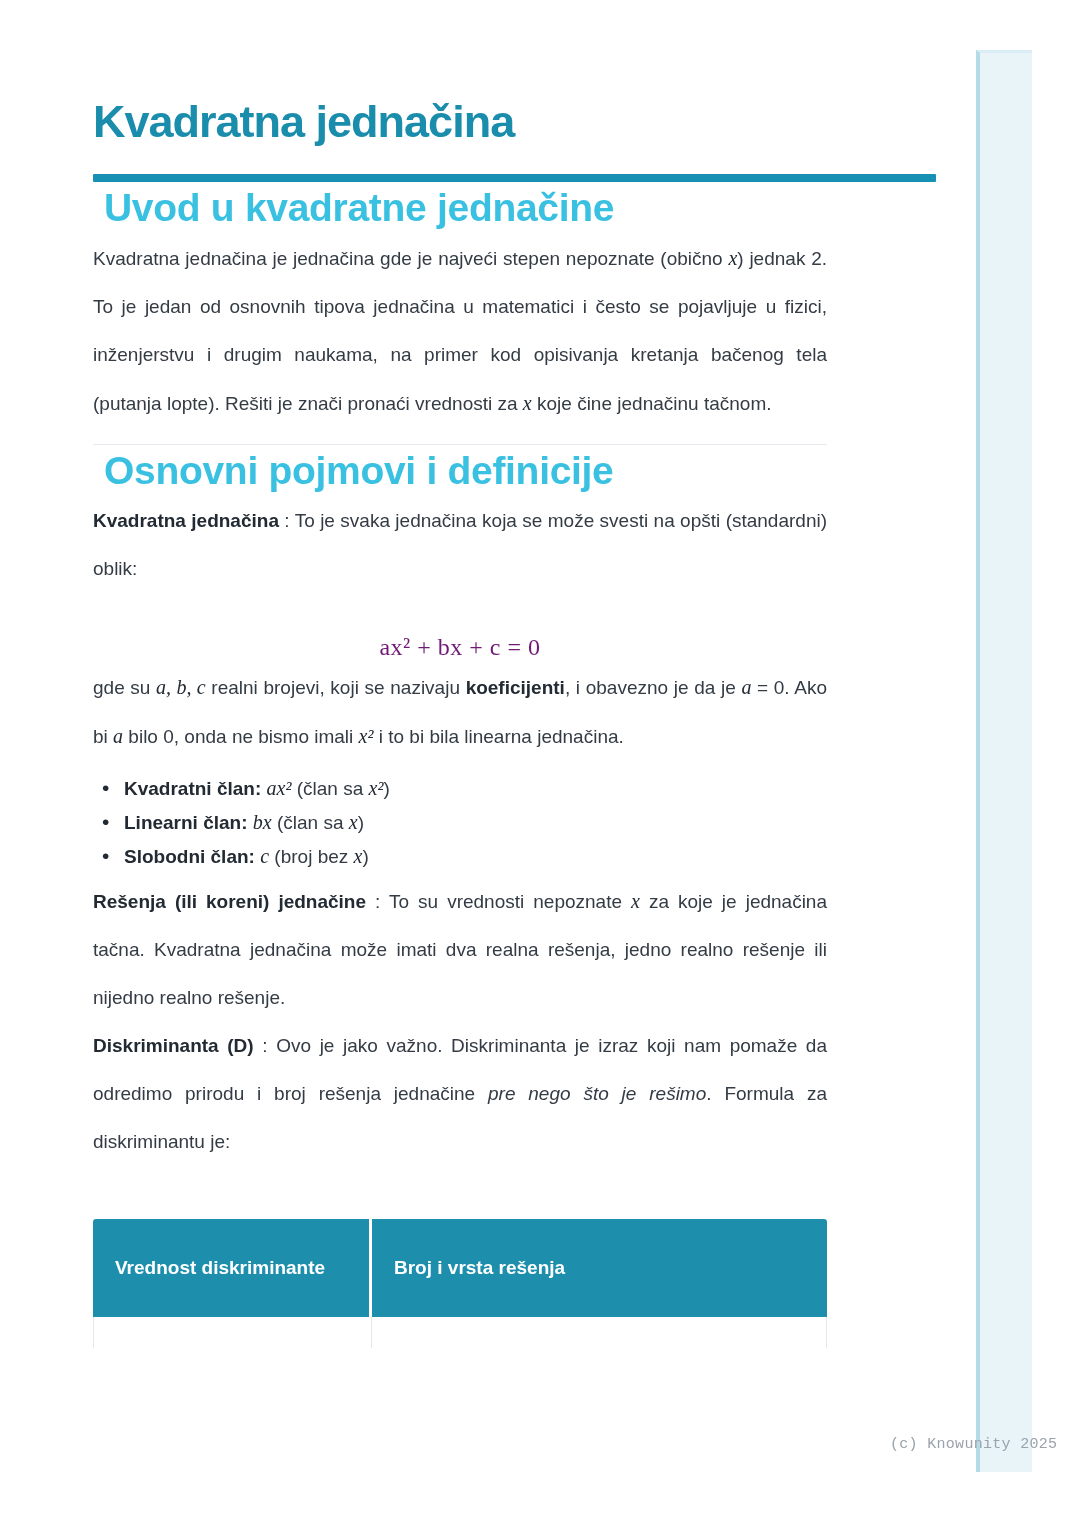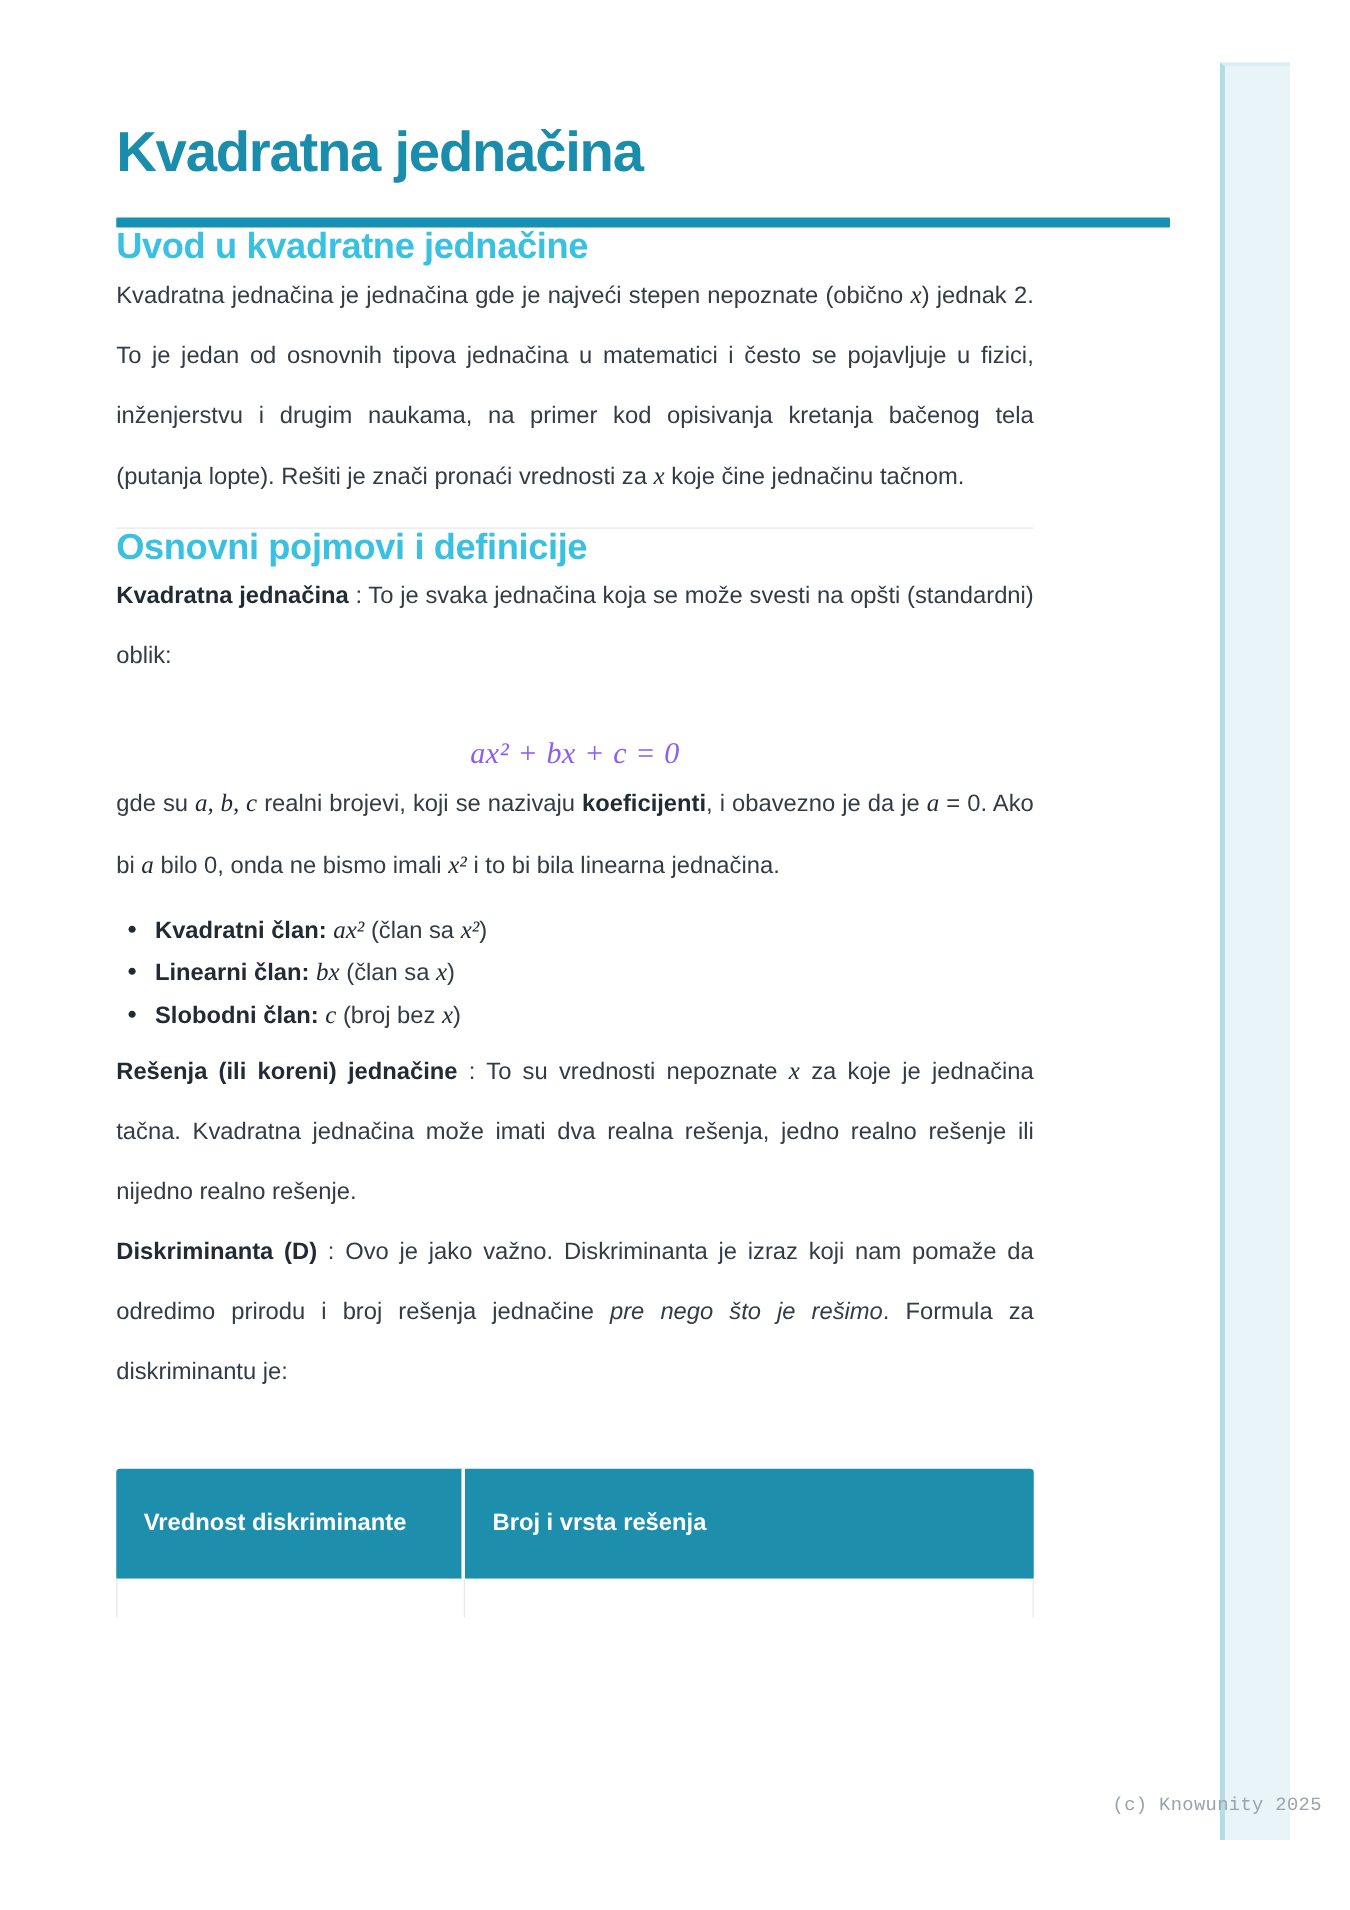--- a/index.html
+++ b/index.html
@@ -17,22 +17,22 @@
     margin:96px 0 0 0;
     font-size:45px;line-height:52px;
     font-weight:800;letter-spacing:-1px;
     color:#1b8dac;
   }
   .title-rule{
     margin-top:26px;height:8px;width:843px;
     background:#1791b3;border-radius:1px;
   }
   h2.sec{
-    font-size:29px;line-height:30px;font-weight:700;
-    color:#3ac1e1;margin:0;letter-spacing:-0.3px;
+    font-size:39px;line-height:30px;font-weight:700;
+    color:#3ac1e1;margin:11px;letter-spacing:-0.3px;
   }
   .sec-intro{margin-top:50px;}
   .sec-basics{margin-top:38px;}
   p.body{
     margin:0;font-size:19px;line-height:48px;
     color:#333b45;text-align:justify;
   }
   .p-intro{margin-top:21px;}
   .p-def{margin-top:25px;}
   .p-coeff{margin-top:30px;}
@@ -42,22 +42,22 @@
     margin-top:16px;height:1px;background:#e5e8ec;width:100%;
   }
   .run-b{font-weight:700;color:#222a33;}
   .run-i{font-style:italic;}
   .run-m{
     font-family:"Liberation Serif",serif;font-style:italic;
     font-size:20px;color:#222a33;
   }
   .formula{
     text-align:center;
-    font-family:"Liberation Serif",serif;font-style:italic;
-    font-size:24px;line-height:32px;color:#8b5cf6;
+    font-family:"Liberation Serif",serif;
+    font-size:24px;line-height:32px;color:#701a75;
     letter-spacing:0.5px;
   }
   .formula-std{margin-top:38px;}
   .formula-disc{margin-top:33px;}
   ul.terms{
     list-style:none;margin:14px 0 0 0;padding:0;
   }
   ul.terms li{
     position:relative;padding-left:31px;margin-bottom:7px;
     font-size:19px;line-height:26px;color:#333b45;
@@ -65,21 +65,21 @@
   ul.terms li::before{
     content:"\2022";
     position:absolute;left:9px;top:0;
     font-size:21px;color:#222a33;
   }
   .dtable{margin-top:53px;width:734px;}
   .dtable-head{display:flex;}
   .th{
     background:#1d8fad;color:#ffffff;
     font-weight:700;font-size:19px;
-    height:88px;display:flex;align-items:center;
+    height:98px;display:flex;align-items:center;
     box-sizing:border-box;padding-left:22px;
   }
   .th1{width:279px;border-right:3px solid #ffffff;border-radius:3px 0 0 0;}
   .th2{flex:1;border-radius:0 3px 0 0;}
   .trow{display:flex;height:31px;}
   .td1{
     width:279px;box-sizing:border-box;
     border-left:1px solid #e6e8ec;border-right:1px solid #e6e8ec;
     background:#ffffff;
   }

